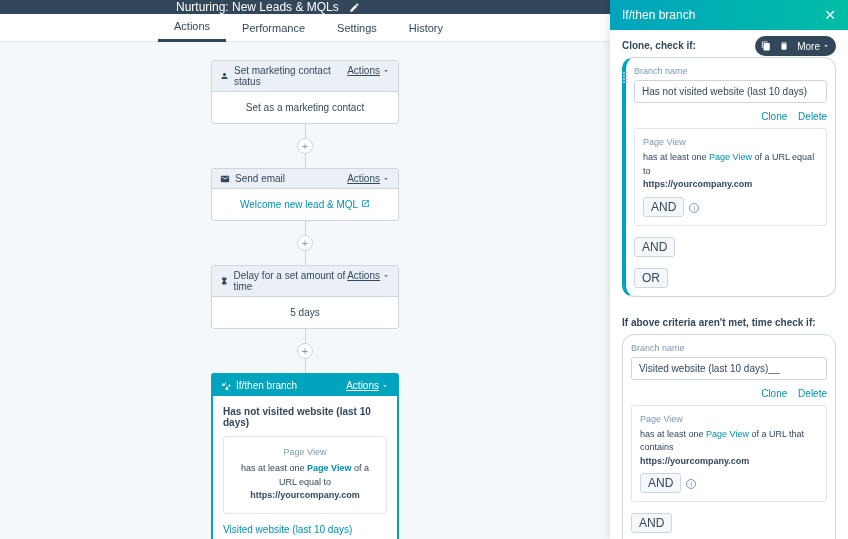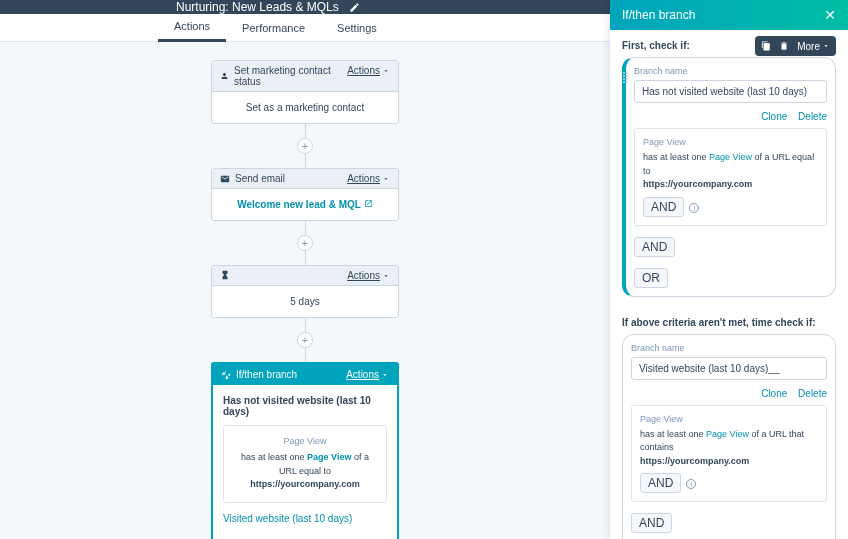--- a/index.html
+++ b/index.html
@@ -10,41 +10,41 @@
 .tabs { background: #fff; height: 28px; display: flex; align-items: center; padding-left: 158px; border-bottom: 1px solid #dfe3eb; }
 .tabs .tab { font-size: 11px; color: #33475b; padding: 0 16px; height: 28px; display: flex; align-items: center; cursor: pointer; }
 .tabs .tab.active { border-bottom: 3px solid #33475b; font-weight: 500; }
 .canvas { position: absolute; top: 58px; left: 0; width: 610px; height: 481px; background: #f5f8fa; overflow: hidden; }
 .flow { display: flex; flex-direction: column; align-items: center; padding-top: 2px; }
 .card { width: 188px; border: 1px solid #cbd6e2; border-radius: 3px; background: #fff; margin-bottom: 0; }
 .card-head { background: #eaf0f6; display: flex; align-items: flex-start; justify-content: space-between; padding: 4px 8px; border-bottom: 1px solid #cbd6e2; }
 .card-head .lbl { font-size: 10px; color: #33475b; display: flex; align-items: center; gap: 5px; }
 .card-head .actions { font-size: 10px; color: #33475b; text-decoration: underline; display: flex; align-items: center; gap: 2px; cursor: pointer; }
 .card-body { padding: 10px; font-size: 10px; color: #33475b; text-align: center; }
-.card-body .link { color: #0091ae; font-weight: 700; }
+.card-body .link { color: #0091ae; font-weight: 400; }
 .connector { width: 1px; height: 14px; background: #cbd6e2; }
 .plus { width: 16px; height: 16px; border: 1px solid #cbd6e2; border-radius: 50%; background: #fff; color: #7c98b6; font-size: 11px; display: flex; align-items: center; justify-content: center; cursor: pointer; }
 .branch-card { width: 188px; border: 2px solid #00a4bd; border-radius: 3px; background: #fff; }
 .branch-head { background: #00a4bd; color: #fff; display: flex; align-items: center; justify-content: space-between; padding: 5px 8px; }
 .branch-head .lbl { font-size: 10px; display: flex; align-items: center; gap: 5px; }
 .branch-head .actions { font-size: 10px; text-decoration: underline; display: flex; align-items: center; gap: 2px; cursor: pointer; }
 .branch-body { padding: 10px; font-size: 10px; color: #33475b; }
 .branch-body .bname { font-weight: 600; margin-bottom: 8px; }
 .branch-body .inner { border: 1px solid #dfe3eb; border-radius: 3px; padding: 10px; text-align: center; margin-bottom: 10px; }
 .branch-body .inner .pv { color: #7c98b6; font-size: 9px; margin-bottom: 5px; }
 .branch-body .inner .desc { font-size: 9px; line-height: 1.5; }
 .branch-body .inner .desc .link { color: #0091ae; font-weight: 600; }
 .branch-body .inner .desc .bold { font-weight: 600; }
 .branch-body .visited { color: #0091ae; font-weight: 500; margin-bottom: 8px; }
 .panel { position: absolute; top: 0; right: 0; width: 238px; height: 539px; background: #fff; box-shadow: -2px 0 8px rgba(0,0,0,0.1); display: flex; flex-direction: column; }
 .panel-head { background: linear-gradient(90deg, #00a4bd, #00bda5); color: #fff; height: 30px; display: flex; align-items: center; justify-content: space-between; padding: 0 12px; }
 .panel-head .ptitle { font-size: 12px; font-weight: 500; }
 .panel-head .close { cursor: pointer; font-size: 14px; }
 .panel-body { flex: 1; overflow-y: auto; padding: 0; }
-.toolbar { position: absolute; top: 36px; right: 12px; background: #33475b; color: #fff; border-radius: 4px; display: flex; align-items: center; height: 20px; padding: 0 6px; gap: 8px; z-index: 5; }
+.toolbar { position: absolute; top: 36px; right: 12px; background: #33475b; color: #fff; border-radius: 10px; display: flex; align-items: center; height: 20px; padding: 0 6px; gap: 8px; z-index: 5; }
 .toolbar .ti { font-size: 10px; cursor: pointer; }
 .toolbar .more { font-size: 10px; cursor: pointer; display: flex; align-items: center; gap: 2px; }
 .section { padding: 10px 12px; }
 .section .slabel { font-size: 10px; color: #33475b; font-weight: 600; margin-bottom: 6px; }
 .box { border: 1px solid #cbd6e2; border-left: 4px solid #00a4bd; border-radius: 12px; padding: 8px; position: relative; }
 .box .bl { font-size: 9px; color: #7c98b6; margin-bottom: 4px; }
 .input { width: 100%; border: 1px solid #cbd6e2; border-radius: 3px; padding: 5px 7px; font-size: 10px; color: #33475b; margin-bottom: 8px; }
 .box .links { text-align: right; font-size: 10px; margin-bottom: 6px; }
 .box .links a { color: #0091ae; text-decoration: none; margin-left: 8px; cursor: pointer; }
 .criteria { border: 1px solid #dfe3eb; border-radius: 3px; padding: 8px; margin-bottom: 6px; }
@@ -66,20 +66,21 @@
   <span class="title">Nurturing: New Leads &amp; MQLs</span>
   <svg class="edit-icon icon" viewBox="0 0 24 24">
       <path fill="#fff" d="M3 17.25V21h3.75L17.81 9.94l-3.75-3.75L3 17.25zM20.71 7.04a1 1 0 0 0 0-1.41l-2.34-2.34a1 1 0 0 0-1.41 0l-1.83 1.83 3.75 3.75 1.83-1.83z"></path>
     </svg>
 </div>
 
 <div class="tabs">
   <div class="tab active">Actions</div>
   <div class="tab">Performance</div>
   <div class="tab">Settings</div>
+  <div class="tab">History</div>
 </div>
 
 <div class="canvas">
   <div class="flow">
     <div class="card">
       <div class="card-head">
         <span class="lbl">
             <svg class="icon" viewBox="0 0 24 24">
               <path d="M12 12c2.21 0 4-1.79 4-4s-1.79-4-4-4-4 1.79-4 4 1.79 4 4 4zm0 2c-2.67 0-8 1.34-8 4v2h16v-2c0-2.66-5.33-4-8-4z"></path>
             </svg>
@@ -120,20 +121,21 @@
     <div class="connector"></div>
     <div class="plus">+</div>
     <div class="connector"></div>
 
     <div class="card">
       <div class="card-head">
         <span class="lbl">
             <svg class="icon" viewBox="0 0 24 24">
               <path d="M6 2v6h.01L6 8.01 10 12l-4 4 .01.01H6V22h12v-5.99h-.01L18 16l-4-4 4-3.99-.01-.01H18V2H6z"></path>
             </svg>
+            <span>Delay for a set amount of time</span>
           </span>
         <span class="actions">
             <span>Actions</span>
             <svg class="icon" viewBox="0 0 24 24" style="width:8px;height:8px">
               <path d="M7 10l5 5 5-5z"></path>
             </svg>
           </span>
       </div>
       <div class="card-body">5 days</div>
     </div>
@@ -183,21 +185,21 @@
       </svg>
     <span class="more">
         <span>More</span>
         <svg class="icon" viewBox="0 0 24 24" style="width:8px;height:8px;fill:#fff">
           <path d="M7 10l5 5 5-5z"></path>
         </svg>
       </span>
   </div>
   <div class="panel-body">
     <div class="section">
-      <div class="slabel">First, check if:</div>
+      <div class="slabel">Clone, check if:</div>
       <div class="box">
         <div class="drag-handle">
             <span></span>
             <span></span>
             <span></span>
             <span></span>
             <span></span>
             <span></span>
             <span></span>
             <span></span>

